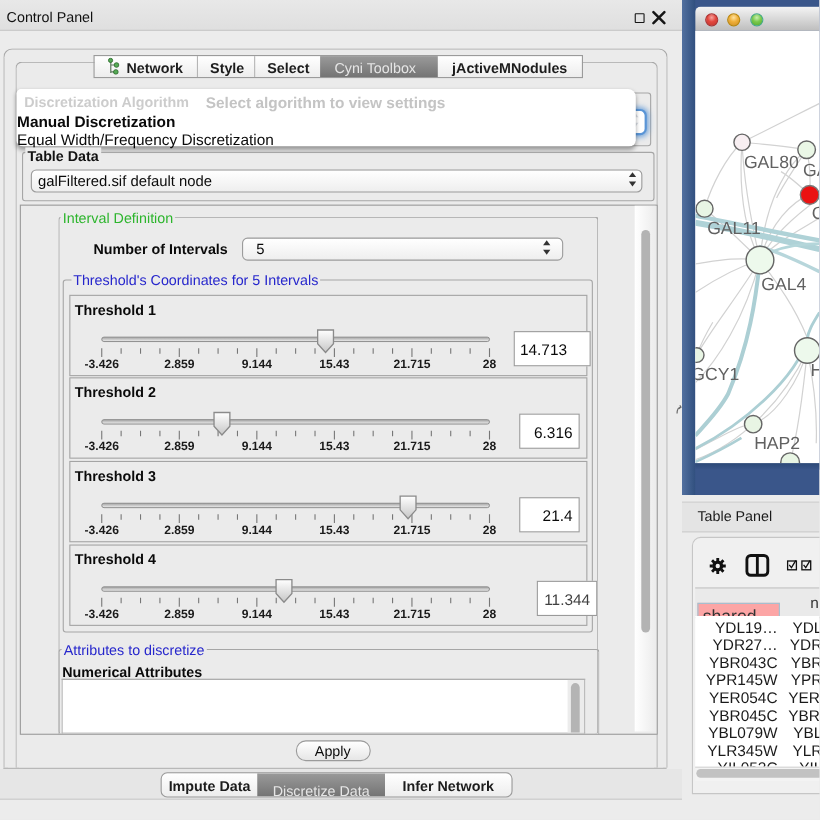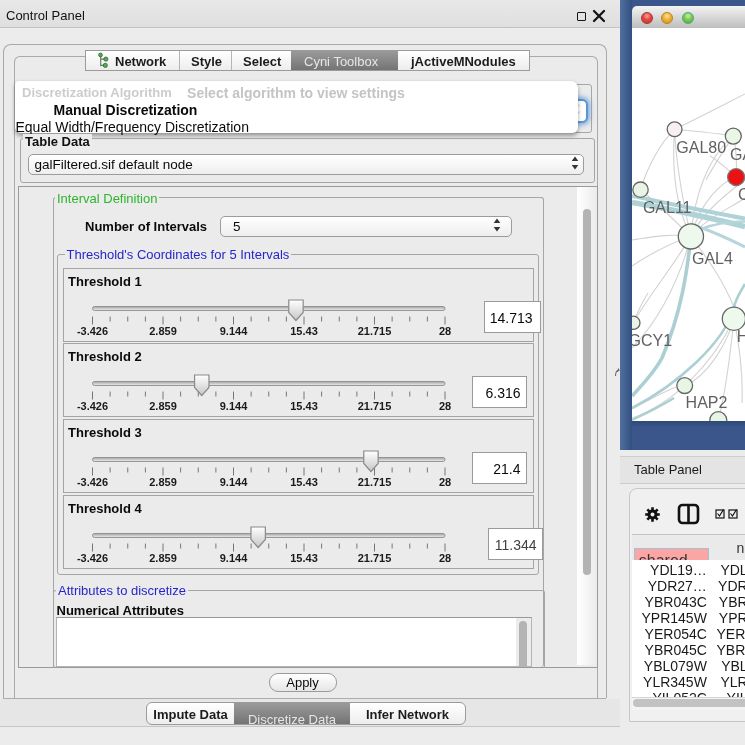--- a/index.html
+++ b/index.html
@@ -46,21 +46,21 @@
 
 <div class="abs" style="left:520px;top:98.5px;width:64px;height:20px;background:#fff;border:2px solid #5a95d6;border-radius:6px;box-shadow:0 0 5px 2px rgba(100,155,215,0.8);"></div>
 <svg class="abs" style="left:571px;top:100px;" width="12" height="18" viewBox="0 0 12 18">
   <path d="M6 2 L9.5 6.5 L2.5 6.5 Z" fill="#d9dee5"></path>
   <path d="M6 16 L9.5 11.5 L2.5 11.5 Z" fill="#d9dee5"></path>
 </svg>
 
 <div class="abs" style="left:14.5px;top:80.5px;width:563px;height:52px;background:#ffffff;border-radius:4px 7px 6px 6px;border-bottom:1px solid #9f9f9f;box-shadow:0 2px 4px rgba(0,0,0,0.35);"></div>
 <div class="abs" style="left:22px;top:84.5px;font-size:13px;font-weight:bold;color:#cccccc;">Discretization Algorithm</div>
 <div class="abs" style="left:14.5px;top:85px;width:563px;text-align:center;font-size:14px;font-weight:bold;color:#c4c4c4;">Select algorithm to view settings</div>
-<div class="abs" style="left:15.5px;top:102px;font-size:14px;font-weight:bold;color:#0a0a0a;margin-left:38px;">Manual Discretization</div>
+<div class="abs" style="left:15.5px;top:102px;font-size:14px;font-weight:bold;color:#0a0a0a;">Manual Discretization</div>
 <div class="abs" style="left:15.5px;top:118.5px;font-size:14px;color:#0a0a0a;">Equal Width/Frequency Discretization</div>
 
 <div class="abs" style="left:19.5px;top:137.5px;width:573px;height:43px;border:1px solid #a6a6a6;border-radius:3px;"></div>
 <div class="abs" style="left:23px;top:134px;font-size:13px;font-weight:bold;color:#111;background:#ececec;padding:0 2px;">Table Data</div>
 <div class="abs" style="left:27.5px;top:153.5px;width:554px;height:19px;background:linear-gradient(#ffffff,#eeeeee);border:1px solid #9c9c9c;border-radius:5px;"></div>
 <div class="abs" style="left:34.5px;top:156.5px;font-size:13.5px;color:#0a0a0a;">galFiltered.sif default node</div>
 <svg class="abs" style="left:569px;top:155px;" width="12" height="16" viewBox="0 0 12 16">
   <path d="M6 1.5 L9.3 6 L2.7 6 Z" fill="#333"></path>
   <path d="M6 14.5 L9.3 10 L2.7 10 Z" fill="#333"></path>
 </svg>
@@ -99,21 +99,21 @@
       <rect x="27.5" y="37.5" width="352.5" height="4" rx="2" fill="url(#gr)" stroke="#8d8d8d" stroke-width="0.9"></rect>
       <path d="M27.50 47.5 V55.5 M45.12 47.5 V52.5 M62.75 47.5 V52.5 M80.38 47.5 V52.5 M98.00 47.5 V55.5 M115.62 47.5 V52.5 M133.25 47.5 V52.5 M150.88 47.5 V52.5 M168.50 47.5 V55.5 M186.12 47.5 V52.5 M203.75 47.5 V52.5 M221.38 47.5 V52.5 M239.00 47.5 V55.5 M256.62 47.5 V52.5 M274.25 47.5 V52.5 M291.88 47.5 V52.5 M309.50 47.5 V55.5 M327.12 47.5 V52.5 M344.75 47.5 V52.5 M362.38 47.5 V52.5 M380.00 47.5 V55.5" stroke="#767676" stroke-width="1" fill="none"></path>
       <text x="27.50" y="65.5" font-family="Liberation Sans, sans-serif" font-size="11" font-weight="bold" fill="#1a1a1a" text-anchor="middle">-3.426</text>
       <text x="98.00" y="65.5" font-family="Liberation Sans, sans-serif" font-size="11" font-weight="bold" fill="#1a1a1a" text-anchor="middle">2.859</text>
       <text x="168.50" y="65.5" font-family="Liberation Sans, sans-serif" font-size="11" font-weight="bold" fill="#1a1a1a" text-anchor="middle">9.144</text>
       <text x="239.00" y="65.5" font-family="Liberation Sans, sans-serif" font-size="11" font-weight="bold" fill="#1a1a1a" text-anchor="middle">15.43</text>
       <text x="309.50" y="65.5" font-family="Liberation Sans, sans-serif" font-size="11" font-weight="bold" fill="#1a1a1a" text-anchor="middle">21.715</text>
       <text x="380.00" y="65.5" font-family="Liberation Sans, sans-serif" font-size="11" font-weight="bold" fill="#1a1a1a" text-anchor="middle">28</text>
       <path d="M223.76 31 L238.16 31 L238.16 43.5 L230.96 51.5 L223.76 43.5 Z" fill="url(#th)" stroke="#8a8a8a" stroke-width="1.2"></path>
     </svg>
-    <div style="position:absolute;left:420px;top:32px;width:48px;height:22px;background:#fff;border:1.5px solid #9a9a9a;font-size:14px;color:#0a0a0a;text-align:right;padding:8px 7px 0 0;">14.713</div>
+    <div style="position:absolute;left:403px;top:32px;width:48px;height:22px;background:#fff;border:1.5px solid #9a9a9a;font-size:14px;color:#0a0a0a;text-align:right;padding:8px 20px 0 0;">14.713</div>
   </div>
 <div id="th2" class="abs" style="left:62.5px;top:343px;width:469px;height:72px;border:1px solid #a4a4a4;background:#ebebeb;">
     <div style="position:absolute;left:4.5px;top:5px;font-size:13px;font-weight:bold;color:#0a0a0a;">Threshold 2</div>
     <svg style="position:absolute;left:1px;top:0;" width="468" height="72" viewBox="0 0 468 72">
       <defs>
         <linearGradient id="gr" x1="0" y1="0" x2="0" y2="1">
           <stop offset="0" stop-color="#a2a2a2"></stop>
           <stop offset="1" stop-color="#f0f0f0"></stop>
         </linearGradient>
         <linearGradient id="th" x1="0" y1="0" x2="0" y2="1">

